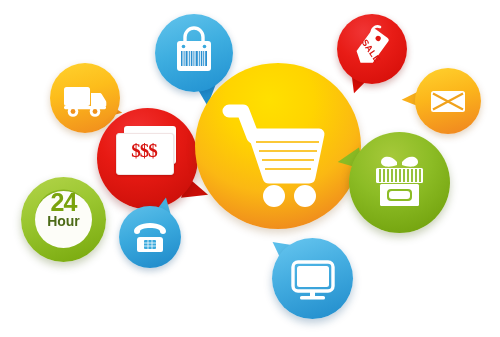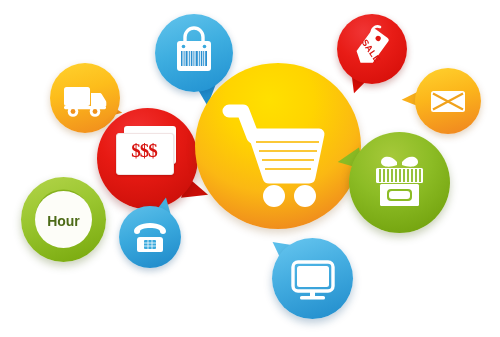--- a/index.html
+++ b/index.html
@@ -182,20 +182,21 @@
 
   <div class="bub" id="hour-badge">
     <div class="ic">
       <svg viewBox="0 0 85 85">
         <path d="M20 54a26 26 0 1 1 8 8" fill="none" stroke="#6e9c08" stroke-width="3" stroke-linecap="round" opacity=".55"></path>
         <path d="M16 50l4 5l6 -2z" fill="#6e9c08" opacity=".55"></path>
         <path d="M69 34l-4 -5l-6 2z" fill="#6e9c08" opacity=".55"></path>
       </svg>
     </div>
     <div id="hour-inner"></div>
+    <div class="lbl" id="hour-24">24</div>
     <div class="lbl" id="hour-word">Hour</div>
   </div>
 
   <div class="tail" id="phone-tail"></div>
   <div class="bub" id="phone-bubble">
     <div class="ic">
       <svg viewBox="0 0 62 62">
         <path d="M31 17c-9 0-16 4-16 8c0 2 1 3 3 3c2 0 3-1 3-2.5c0-2 4-3.5 10-3.5s10 1.5 10 3.5c0 1.5 1 2.5 3 2.5c2 0 3-1 3-3c0-4-7-8-16-8z" fill="#ffffff"></path>
         <path d="M21 31h20a3 3 0 0 1 3 3v10a2 2 0 0 1-2 2H20a2 2 0 0 1-2-2V34a3 3 0 0 1 3-3z" fill="#ffffff"></path>
         <rect x="25" y="34" width="12" height="9" rx="1" fill="#3aa9dd"></rect>

